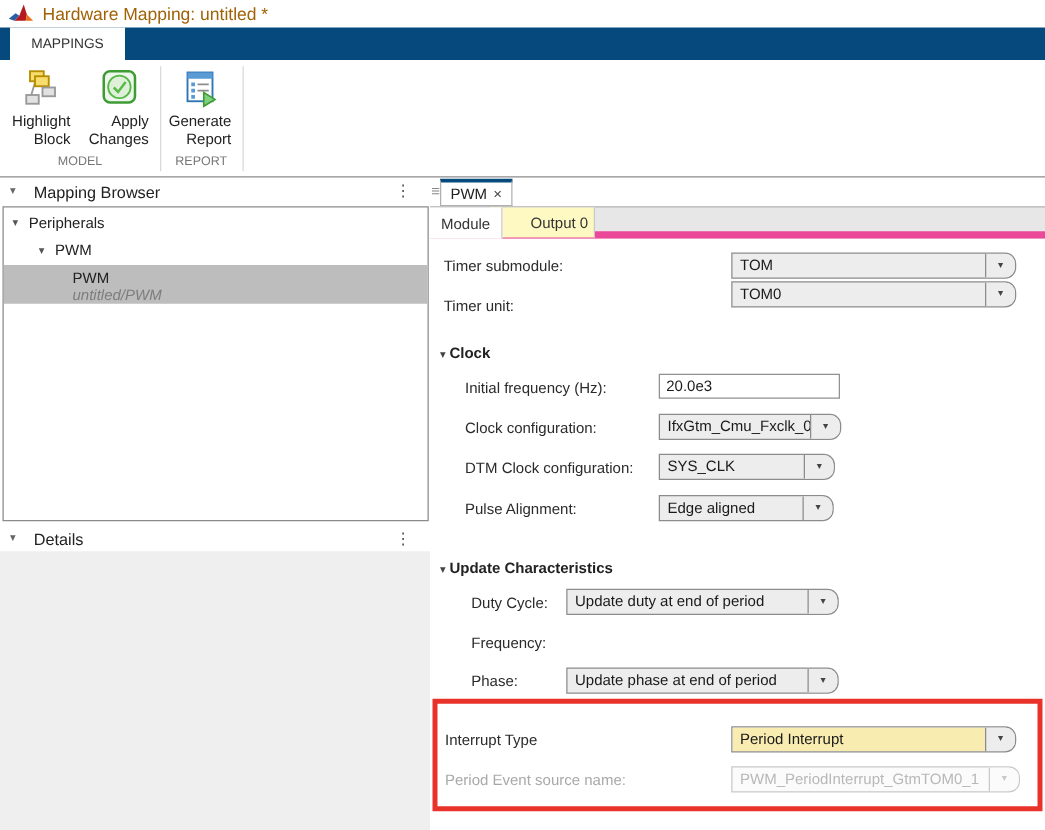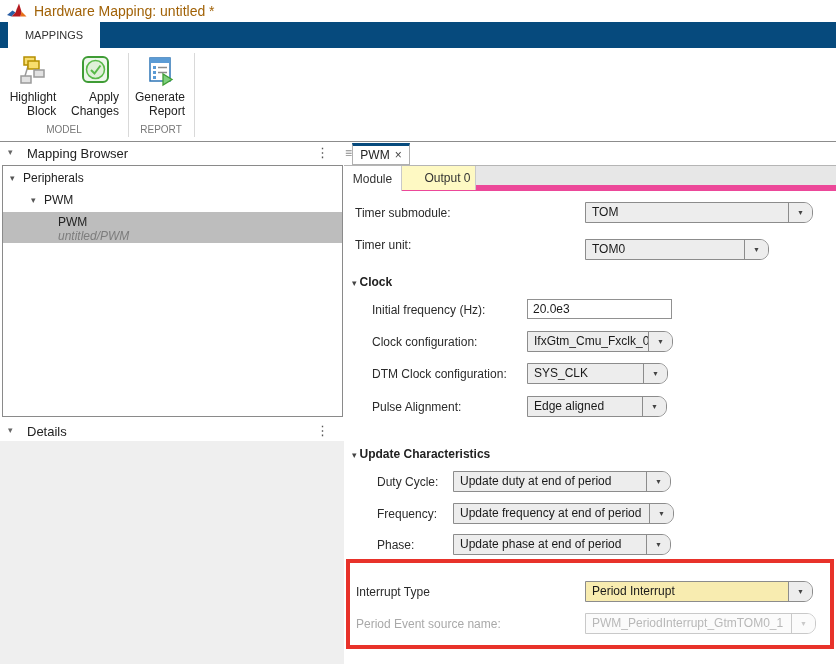--- a/index.html
+++ b/index.html
@@ -195,21 +195,21 @@
 
   <div class="formarea">
 
     <span class="flabel" style="left:11px;top:15px;">Timer submodule:</span>
     <div class="dd" style="left:241px;top:11px;width:228px;">
       <span class="txt">TOM</span>
       <span class="arr">▼</span>
     </div>
 
     <span class="flabel" style="left:11px;top:47px;">Timer unit:</span>
-    <div class="dd" style="left:241px;top:48px;width:184px;justify-content:flex-end;">
+    <div class="dd" style="left:241px;top:34px;width:228px;justify-content:flex-end;">
       <span class="txt">TOM0</span>
       <span class="arr">▼</span>
     </div>
 
     <div class="fsection" style="left:8px;top:84px;">
       <span class="tri">▾</span><span>Clock</span>
     </div>
 
     <span class="flabel" style="left:28px;top:112px;">Initial frequency (Hz):</span>
     <input class="finput" style="left: 183px; top: 108px; width: 145px;" value="20.0e3">
@@ -236,24 +236,20 @@
       <span class="tri">▾</span><span>Update Characteristics</span>
     </div>
 
     <span class="flabel" style="left:33px;top:284px;">Duty Cycle:</span>
     <div class="dd" style="left:109px;top:280px;width:218px;">
       <span class="txt">Update duty at end of period</span>
       <span class="arr">▼</span>
     </div>
 
     <span class="flabel" style="left:33px;top:316px;">Frequency:</span>
-    <div class="dd" style="left:109px;top:312px;width:221px;">
-      <span class="txt">Update frequency at end of period</span>
-      <span class="arr">▼</span>
-    </div>
 
     <span class="flabel" style="left:33px;top:347px;">Phase:</span>
     <div class="dd" style="left:109px;top:343px;width:218px;">
       <span class="txt">Update phase at end of period</span>
       <span class="arr">▼</span>
     </div>
 
     <span class="flabel" style="left:12px;top:394px;">Interrupt Type</span>
     <div class="dd yellow" style="left:241px;top:390px;width:228px;">
       <span class="txt">Period Interrupt</span>

